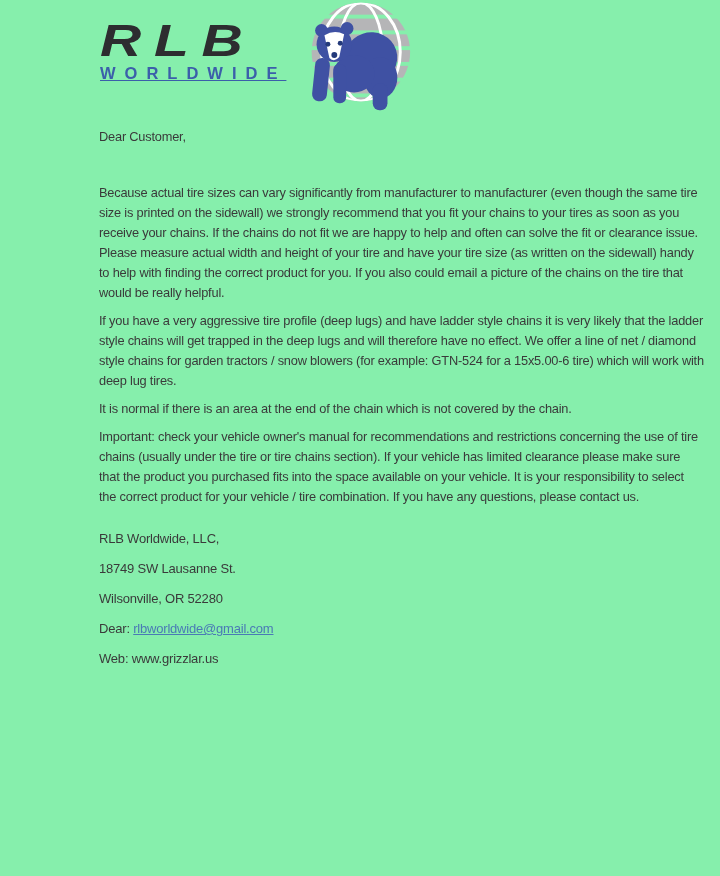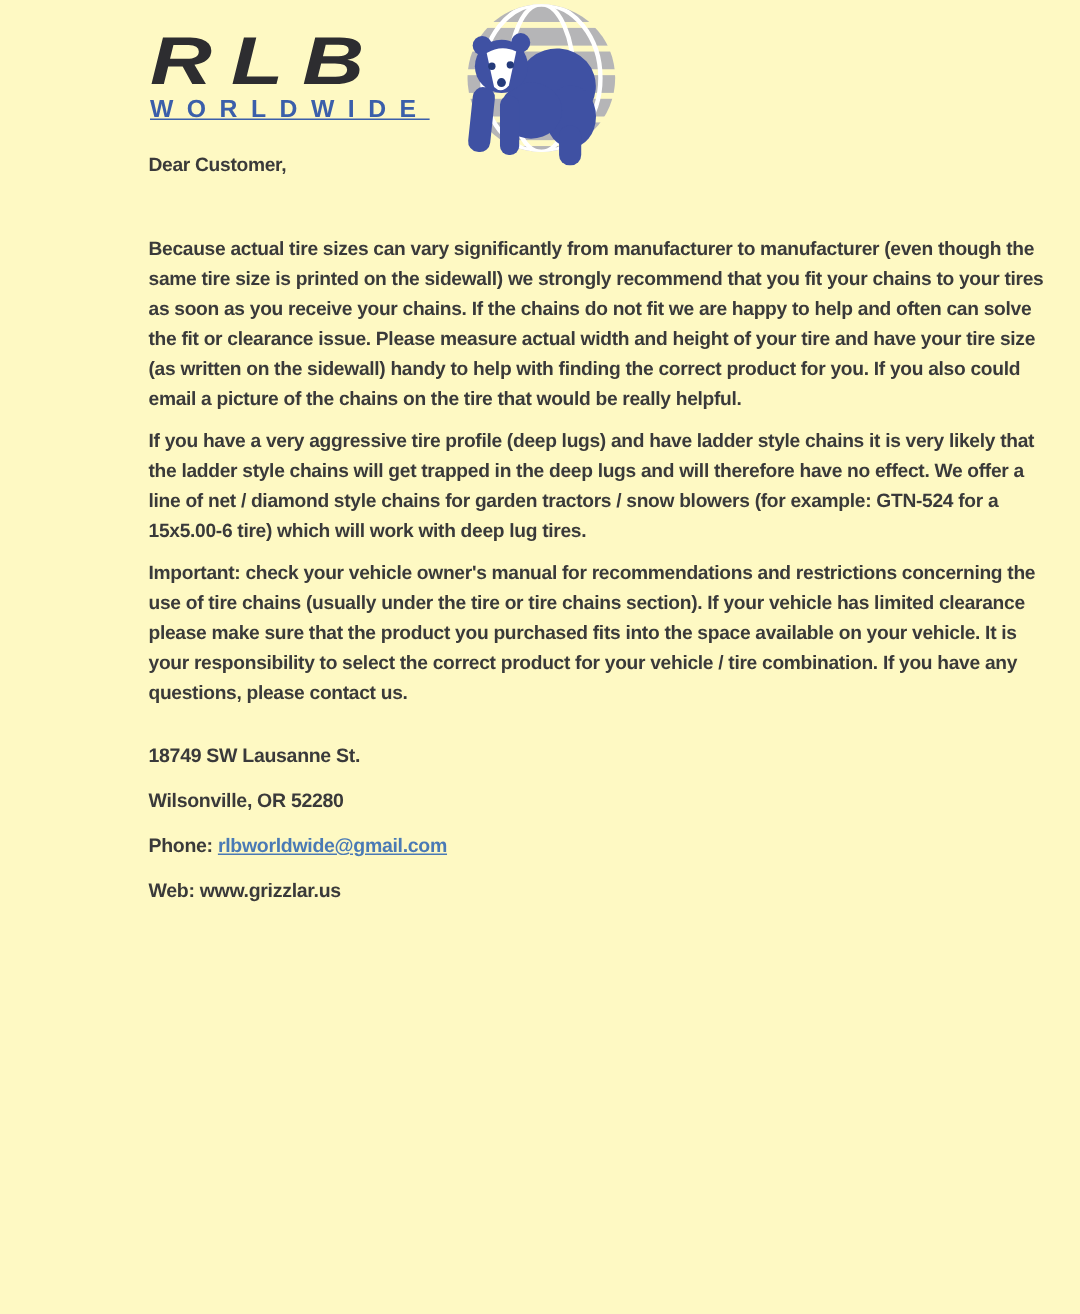--- a/index.html
+++ b/index.html
@@ -1,21 +1,21 @@
 <!DOCTYPE html>
 <html><head>
 <meta charset="utf-8">
 <style>
   html, body { margin: 0; padding: 0; }
   body { width: 720px; background: #ffffff; }
   .page {
     position: relative;
     width: 720px;
     height: 876px;
-    background: #fef9c3;
+    background: #86efac;
     overflow: hidden;
     font-family: "Liberation Sans", sans-serif;
   }
   
   .logo-wrap { position: absolute; left: 0; top: 0; width: 720px; height: 118px; }
   .logo-text { position: absolute; left: 100px; top: 21px; }
   .brand {
     font-size: 45px;
     line-height: 40px;
     font-weight: bold;
@@ -33,27 +33,26 @@
     letter-spacing: 9px;
     color: #3b5faa;
     white-space: nowrap;
     text-decoration: underline;
   }
   .bear-globe { position: absolute; left: 290px; top: 0px; }
   
   .letter {
     position: absolute;
     left: 99px;
-    top: 100px;
+    top: 127px;
     width: 605px;
     color: #3a3a3a;
     font-size: 12.8px;
     line-height: 20px;
     letter-spacing: -0.2px;
-    font-weight: bold;
   }
   .letter p { margin: 0 0 8px 0; }
   .letter p.salutation { margin-bottom: 36px; }
   
   .contact { margin-top: 22px; }
   .contact p { margin: 0 0 10px 0; line-height: 20px; font-size: 13px; }
   .email-link { text-decoration: underline; cursor: pointer; }
 </style>
 </head>
 <body>
@@ -103,25 +102,27 @@
           <circle cx="45" cy="55" r="3" fill="#243a7a"></circle>
         </g>
       </g>
     </svg>
   </header>
 
   <main class="letter" style="color: rgb(58, 58, 58);">
     <p class="salutation">Dear Customer,</p>
     <p class="para">Because actual tire sizes can vary significantly from manufacturer to manufacturer (even though the same tire size is printed on the sidewall) we strongly recommend that you fit your chains to your tires as soon as you receive your chains. If the chains do not fit we are happy to help and often can solve the fit or clearance issue. Please measure actual width and height of your tire and have your tire size (as written on the sidewall) handy to help with finding the correct product for you. If you also could email a picture of the chains on the tire that would be really helpful.</p>
     <p class="para">If you have a very aggressive tire profile (deep lugs) and have ladder style chains it is very likely that the ladder style chains will get trapped in the deep lugs and will therefore have no effect. We offer a line of net / diamond style chains for garden tractors / snow blowers (for example: GTN-524 for a 15x5.00-6 tire) which will work with deep lug tires.</p>
+    <p class="para">It is normal if there is an area at the end of the chain which is not covered by the chain.</p>
     <p class="para">Important: check your vehicle owner's manual for recommendations and restrictions concerning the use of tire chains (usually under the tire or tire chains section). If your vehicle has limited clearance please make sure that the product you purchased fits into the space available on your vehicle.  It is your responsibility to select the correct product for your vehicle / tire combination. If you have any questions, please contact us.</p>
 
     <footer class="contact">
+      <p>RLB Worldwide, LLC,</p>
       <p>18749 SW Lausanne St.</p>
       <p>Wilsonville, OR 52280</p>
       <p>
-        <span>Phone: </span><a class="email-link" style="color: rgb(74, 122, 181);">rlbworldwide@gmail.com</a>
+        <span>Dear: </span><a class="email-link" style="color: rgb(74, 122, 181);">rlbworldwide@gmail.com</a>
       </p>
       <p>Web: www.grizzlar.us</p>
     </footer>
   </main>
 
 </div>
 
 </body></html>

